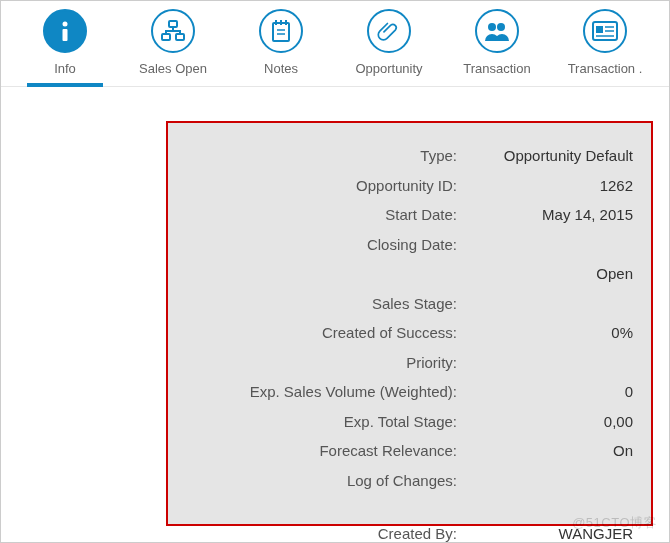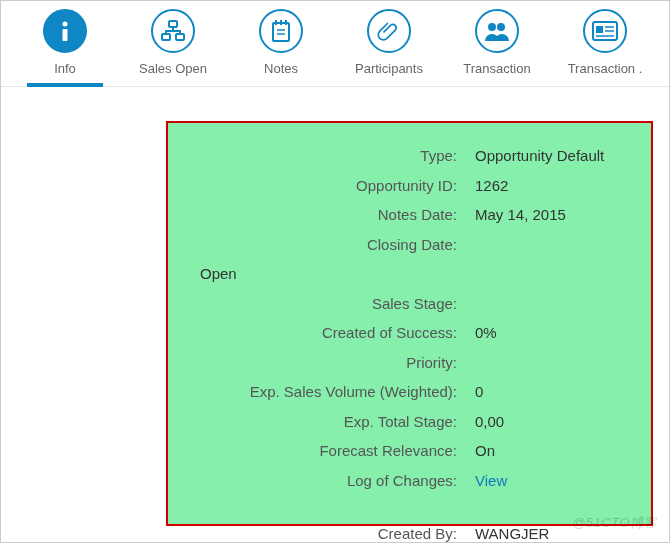--- a/index.html
+++ b/index.html
@@ -62,21 +62,21 @@
     height: 4px;
     background: #0f87c4;
   }
   .content-wrap {
     position: absolute;
     left: 165px;
     top: 120px;
     right: 16px;
     bottom: 16px;
     border: 2px solid #cc0000;
-    background: #86efac;
+    background: #e5e5e5;
     padding: 20px 18px 12px 18px;
   }
   .form {
     display: flex;
     flex-direction: column;
     gap: 4px;
   }
   .row {
     display: flex;
     align-items: baseline;
@@ -84,34 +84,33 @@
   }
   .row .lbl {
     flex: 0 0 275px;
     text-align: right;
     font-size: 15px;
     color: #555;
     padding-right: 4px;
   }
   .row .val {
     flex: 1;
-    text-align: left;
+    text-align: right;
     font-size: 15px;
     color: #333;
     padding-left: 14px;
   }
   .row .val.link { color: #1277bf; cursor: pointer; }
   .spacer { height: 20px; }
   .watermark {
     position: absolute;
     right: 12px;
     bottom: 10px;
     font-size: 13px;
     color: rgba(0,0,0,0.18);
-    font-style: italic;
     letter-spacing: 0.5px;
     text-align: center;
   }
 </style>
 </head>
 <body>
 
 <div class="tabs">
 
   <div class="tab active">
@@ -149,21 +148,21 @@
     </span>
     <span class="label">Notes</span>
   </div>
 
   <div class="tab">
     <span class="circle">
       <svg width="24" height="24" viewBox="0 0 24 24">
         <path d="M7 14 l8 -8 a4 4 0 0 1 5.6 5.6 l-10 10 a6 6 0 0 1 -8.5 -8.5 l9 -9" fill="none" stroke="#0f87c4" stroke-width="2" stroke-linecap="round" transform="translate(1,1) scale(0.85)"></path>
       </svg>
     </span>
-    <span class="label">Participants</span>
+    <span class="label">Opportunity</span>
   </div>
 
   <div class="tab">
     <span class="circle">
       <svg width="26" height="22" viewBox="0 0 26 22">
         <circle cx="8" cy="7" r="4" fill="#0f87c4"></circle>
         <circle cx="17" cy="7" r="4" fill="#0f87c4"></circle>
         <path d="M1 21 a7 7 0 0 1 14 0 z" fill="#0f87c4"></path>
         <path d="M11 21 a7 7 0 0 1 14 0 z" fill="#0f87c4"></path>
       </svg>
@@ -191,21 +190,21 @@
 
     <div class="row">
       <span class="lbl">Type:</span>
       <span class="val">Opportunity Default</span>
     </div>
     <div class="row">
       <span class="lbl">Opportunity ID:</span>
       <span class="val">1262</span>
     </div>
     <div class="row">
-      <span class="lbl">Notes Date:</span>
+      <span class="lbl">Start Date:</span>
       <span class="val">May 14, 2015</span>
     </div>
     <div class="row">
       <span class="lbl">Closing Date:</span>
       <span class="val"></span>
     </div>
     <div class="row">
       <span class="val">Open</span>
     </div>
     <div class="row">
@@ -227,21 +226,20 @@
     <div class="row">
       <span class="lbl">Exp. Total Stage:</span>
       <span class="val">0,00</span>
     </div>
     <div class="row">
       <span class="lbl">Forecast Relevance:</span>
       <span class="val">On</span>
     </div>
     <div class="row">
       <span class="lbl">Log of Changes:</span>
-      <span class="val link">View</span>
     </div>
 
     <div class="spacer"></div>
 
     <div class="row">
       <span class="lbl">Created By:</span>
       <span class="val">WANGJER</span>
     </div>
 
   </div>

